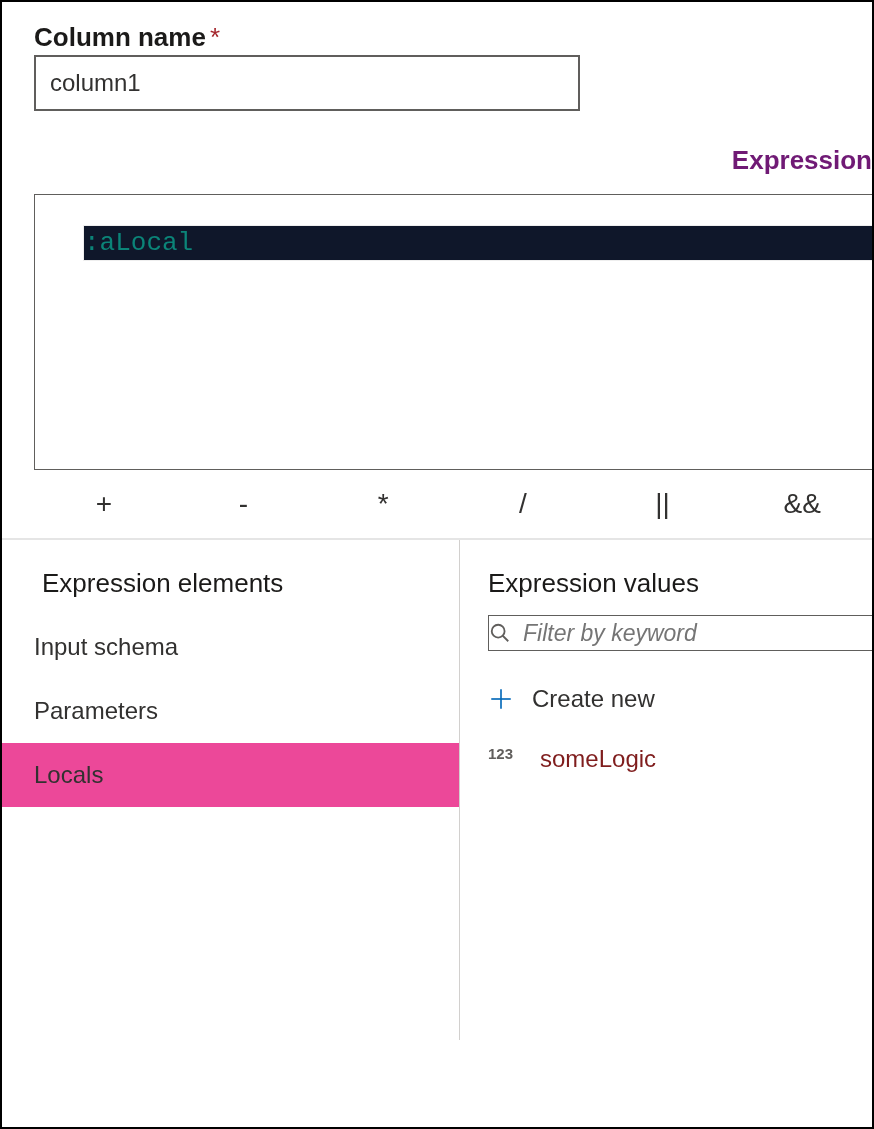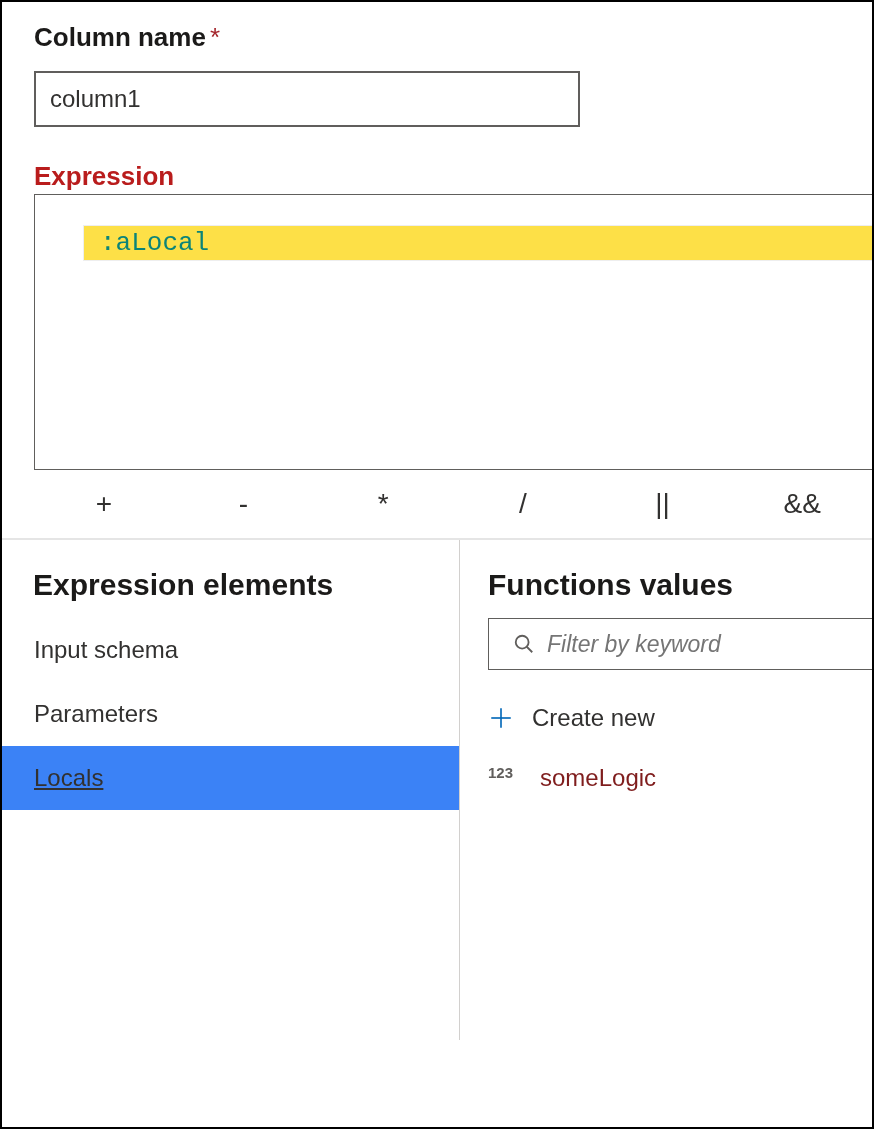--- a/index.html
+++ b/index.html
@@ -12,56 +12,57 @@
       border: 2px solid #000;
       overflow: hidden;
     }
     .section {
       padding: 20px 32px 10px 32px;
     }
     .field-label {
       font-size: 26px;
       font-weight: 600;
       color: #1b1a19;
-      margin-bottom: 18px;
+      margin-bottom: 2px;
     }
     .required-star {
       color: #a4262c;
       font-weight: 400;
       margin-left: 4px;
     }
     .text-input {
       width: 546px;
       height: 56px;
       border: 2px solid #605e5c;
       font-size: 24px;
       padding: 0 14px;
       color: #323130;
       font-family: inherit;
       outline: none;
     }
     .expr-label {
       font-size: 26px;
       font-weight: 600;
-      color: #b91c1c;
-      margin: 24px 0 2px 32px;
+      color: #701a75;
+      margin: 24px 0 18px 32px;
+      text-align: right;
     }
     .expr-editor {
       margin-left: 32px;
       border: 1px solid #605e5c;
       border-right: none;
       height: 276px;
       padding: 30px 0 0 48px;
     }
     .expr-line-wrap {
-      background: #fde047;
+      background: #0f172a;
       border-top: 1px solid #eee;
       border-bottom: 1px solid #eee;
       border-left: 1px solid #eee;
-      padding: 2px 0 2px 16px;
+      padding: 2px 0 2px 0;
     }
     .expr-token {
       font-family: "Consolas", "Courier New", monospace;
       font-size: 26px;
       color: #0b8478;
       font-weight: 500;
     }
     .operator-row {
       display: flex;
       padding: 18px 0 18px 0;
@@ -82,46 +83,45 @@
     .bottom-panels {
       display: flex;
       height: 500px;
     }
     .left-panel {
       width: 458px;
       border-right: 1px solid #d2d0ce;
       padding: 28px 0 0 0;
     }
     .panel-title {
-      font-size: 30px;
-      font-weight: 700;
+      font-size: 26px;
+      font-weight: 400;
       color: #1b1a19;
-      padding: 0 0 16px 31px;
+      padding: 0 0 16px 40px;
     }
     .elem-item {
       font-size: 24px;
       color: #323130;
       padding: 18px 0 18px 32px;
       cursor: pointer;
     }
     .elem-item.selected {
-      background: #3b82f6;
-      text-decoration: underline;
+      background: #ec4899;
     }
     .right-panel {
       flex: 1;
       padding: 28px 0 0 28px;
     }
     .search-wrap {
       display: flex;
       align-items: center;
       border: 1px solid #605e5c;
       border-right: none;
-      height: 52px;
-      padding: 0 24px;
+      height: 36px;
+      padding: 0 0;
       margin-bottom: 20px;
     }
     .search-icon-svg {
       width: 22px;
       height: 22px;
       margin-right: 12px;
       flex-shrink: 0;
     }
     .search-input {
       border: none;
@@ -199,21 +199,21 @@
 
 <div class="bottom-panels">
   <div class="left-panel">
     <div class="panel-title">Expression elements</div>
     <div class="elem-item">Input schema</div>
     <div class="elem-item">Parameters</div>
     <div class="elem-item selected">Locals</div>
   </div>
 
   <div class="right-panel">
-    <div class="panel-title" style="padding-left:0">Functions values</div>
+    <div class="panel-title" style="padding-left:0">Expression values</div>
 
     <div class="search-wrap">
       <svg class="search-icon-svg" viewBox="0 0 24 24" fill="none" stroke="#605e5c" stroke-width="2">
         <circle cx="10" cy="10" r="7"></circle>
         <line x1="21" y1="21" x2="15" y2="15"></line>
       </svg>
       <input class="search-input" type="text" placeholder="Filter by keyword" style="">
     </div>
 
     <div class="create-row">

